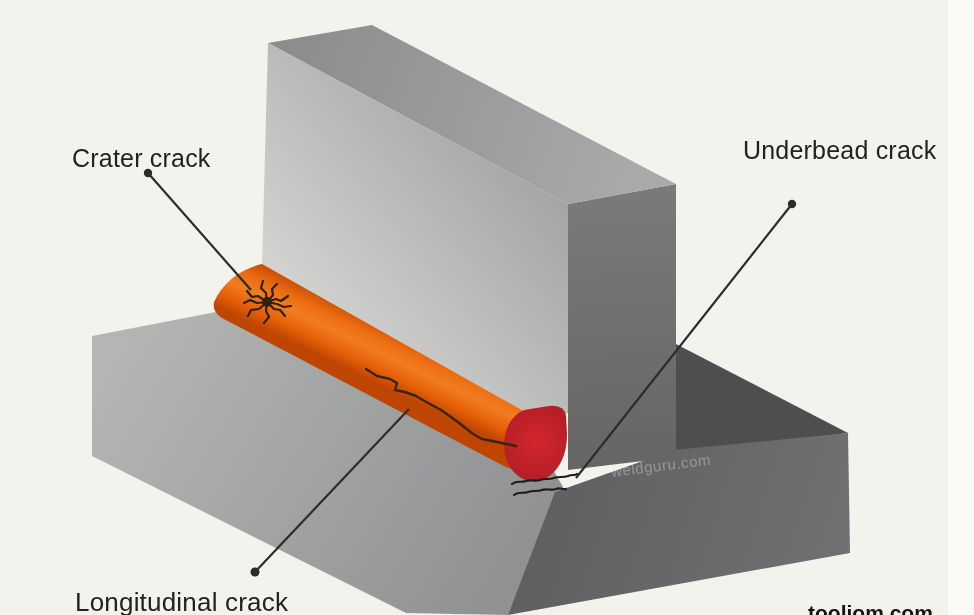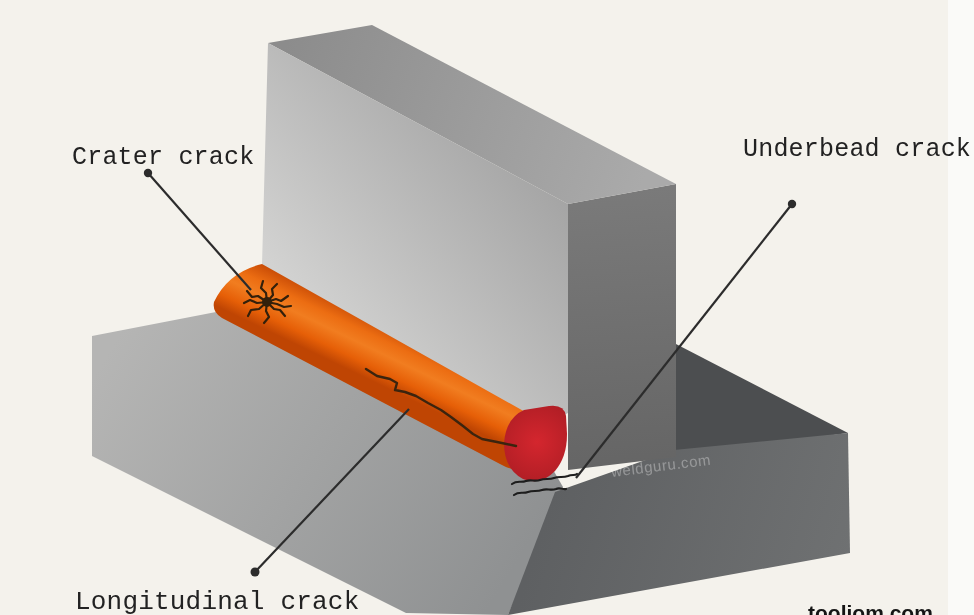--- a/index.html
+++ b/index.html
@@ -4,21 +4,21 @@
 <style>
   html,body{margin:0;padding:0;background:#e8e8e8;}
   .canvas{
     position:relative;width:974px;height:615px;overflow:hidden;
     background:#f4f2ec;
     font-family:"Liberation Sans",sans-serif;
   }
   .canvas svg{position:absolute;left:0;top:0;}
   .lbl{
     position:absolute;color:#222222;
-    font-family:Liberation Mono, monospace;
+    font-family:Liberation Sans, sans-serif;
     line-height:1.22;letter-spacing:0.2px;white-space:nowrap;
   }
   .lbl-crater{left:72px;top:143px;font-size:25px;}
   .lbl-underbead{left:743px;top:135px;font-size:25px;text-align:center;}
   .lbl-longitudinal{left:75px;top:587px;font-size:26px;}
   .watermark{
     position:absolute;left:610px;top:463px;font-size:15px;
     color:rgba(255,255,255,0.32);letter-spacing:0.6px;
     transform:rotate(-7deg);transform-origin:left top;
     font-family:"Liberation Sans",sans-serif;

